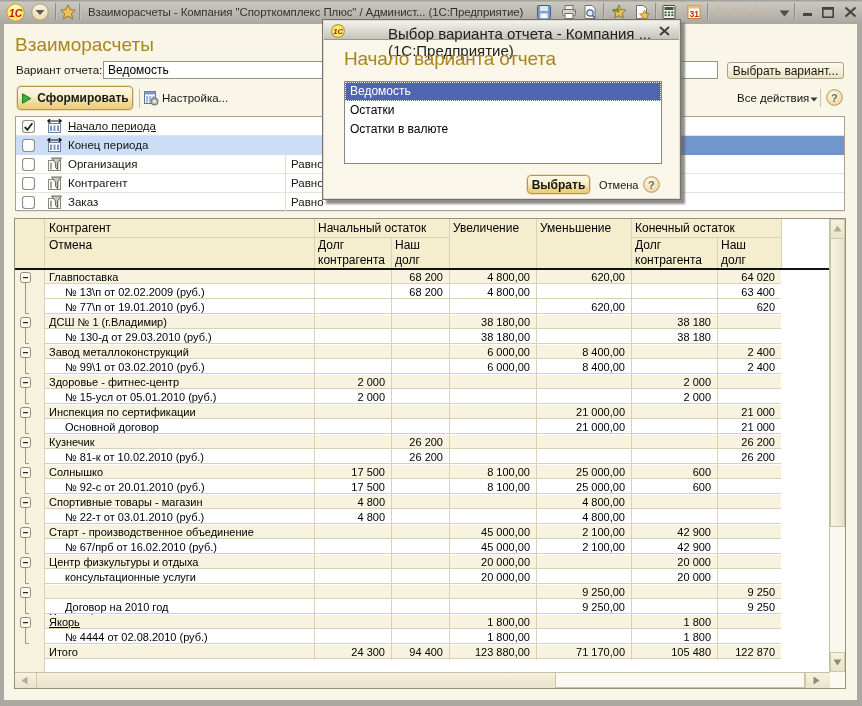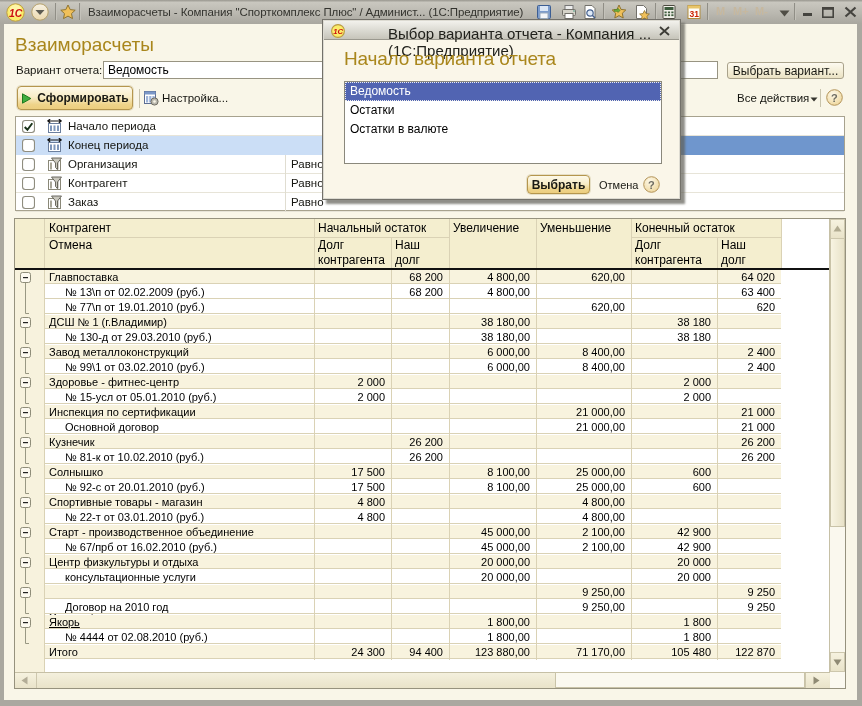--- a/index.html
+++ b/index.html
@@ -154,21 +154,21 @@
     <rect x="0.5" y="0.5" width="11" height="11" rx="2.5" fill="#fff" stroke="#8f8d7f"></rect>
     <path d="M2.5 6.5 L5 9 L9.5 3" stroke="#1a331a" stroke-width="1.8" fill="none"></path>
   </svg>
 <svg style="position:absolute;left:47px;top:119px" width="15" height="14" viewBox="0 0 15 14">
     <rect x="1.5" y="4.5" width="12" height="9" fill="#fff" stroke="#6b7f9e"></rect>
     <rect x="3" y="6.5" width="2" height="5.5" fill="#7f97bb"></rect>
     <rect x="6.5" y="6.5" width="2" height="5.5" fill="#7f97bb"></rect>
     <rect x="10" y="6.5" width="2" height="5.5" fill="#7f97bb"></rect>
     <path d="M0.5 2 H14.5 M0.5 2 L3.2 0.2 M0.5 2 L3.2 3.8 M14.5 2 L11.8 0.2 M14.5 2 L11.8 3.8" stroke="#111" stroke-width="1.2" fill="none"></path>
   </svg>
-<div class="lbl" style="left:68px;top:120px;">Начало периода</div>
+<div class="lbl" style="left:68px;top:120px;text-decoration:underline;">Начало периода</div>
 <div style="position:absolute;left:16px;top:136px;width:584px;height:19px;background:#cbdef6;"></div>
 <div style="position:absolute;left:600px;top:136px;width:244px;height:19px;background:#6f96cd;"></div>
 <svg style="position:absolute;left:22px;top:139px" width="13" height="13" viewBox="0 0 12 12">
     <rect x="0.5" y="0.5" width="11" height="11" rx="2.5" fill="#fff" stroke="#8f8d7f"></rect>
   </svg>
 <svg style="position:absolute;left:47px;top:138px" width="15" height="14" viewBox="0 0 15 14">
     <rect x="1.5" y="4.5" width="12" height="9" fill="#fff" stroke="#6b7f9e"></rect>
     <rect x="3" y="6.5" width="2" height="5.5" fill="#7f97bb"></rect>
     <rect x="6.5" y="6.5" width="2" height="5.5" fill="#7f97bb"></rect>
     <rect x="10" y="6.5" width="2" height="5.5" fill="#7f97bb"></rect>

